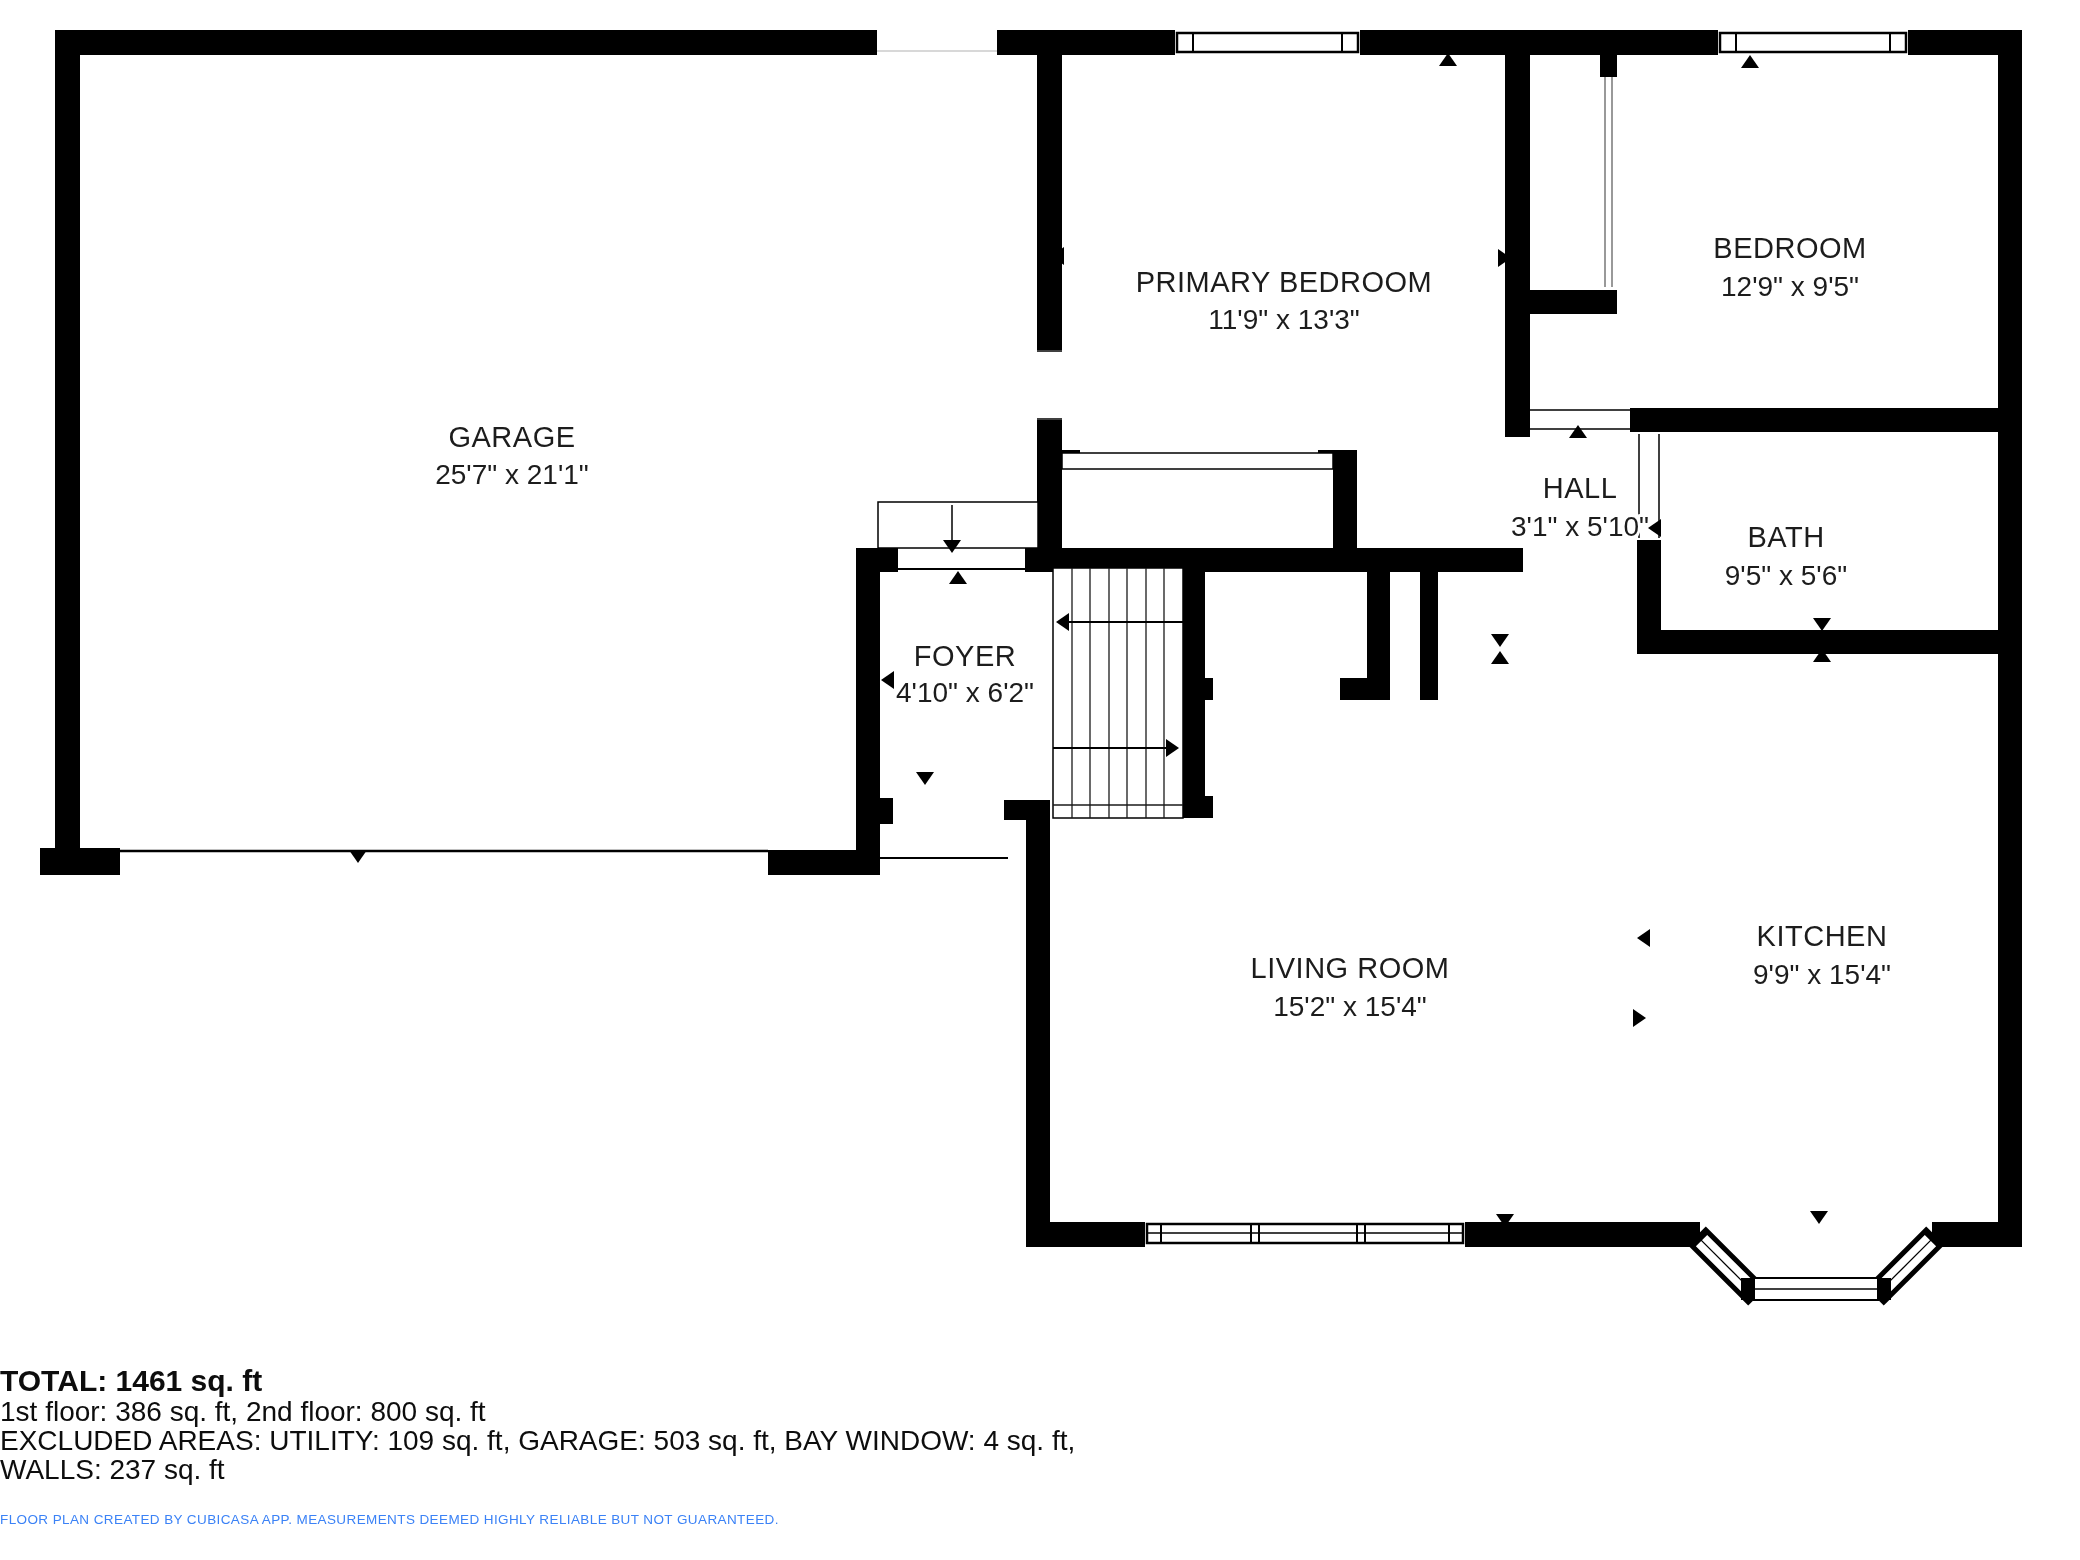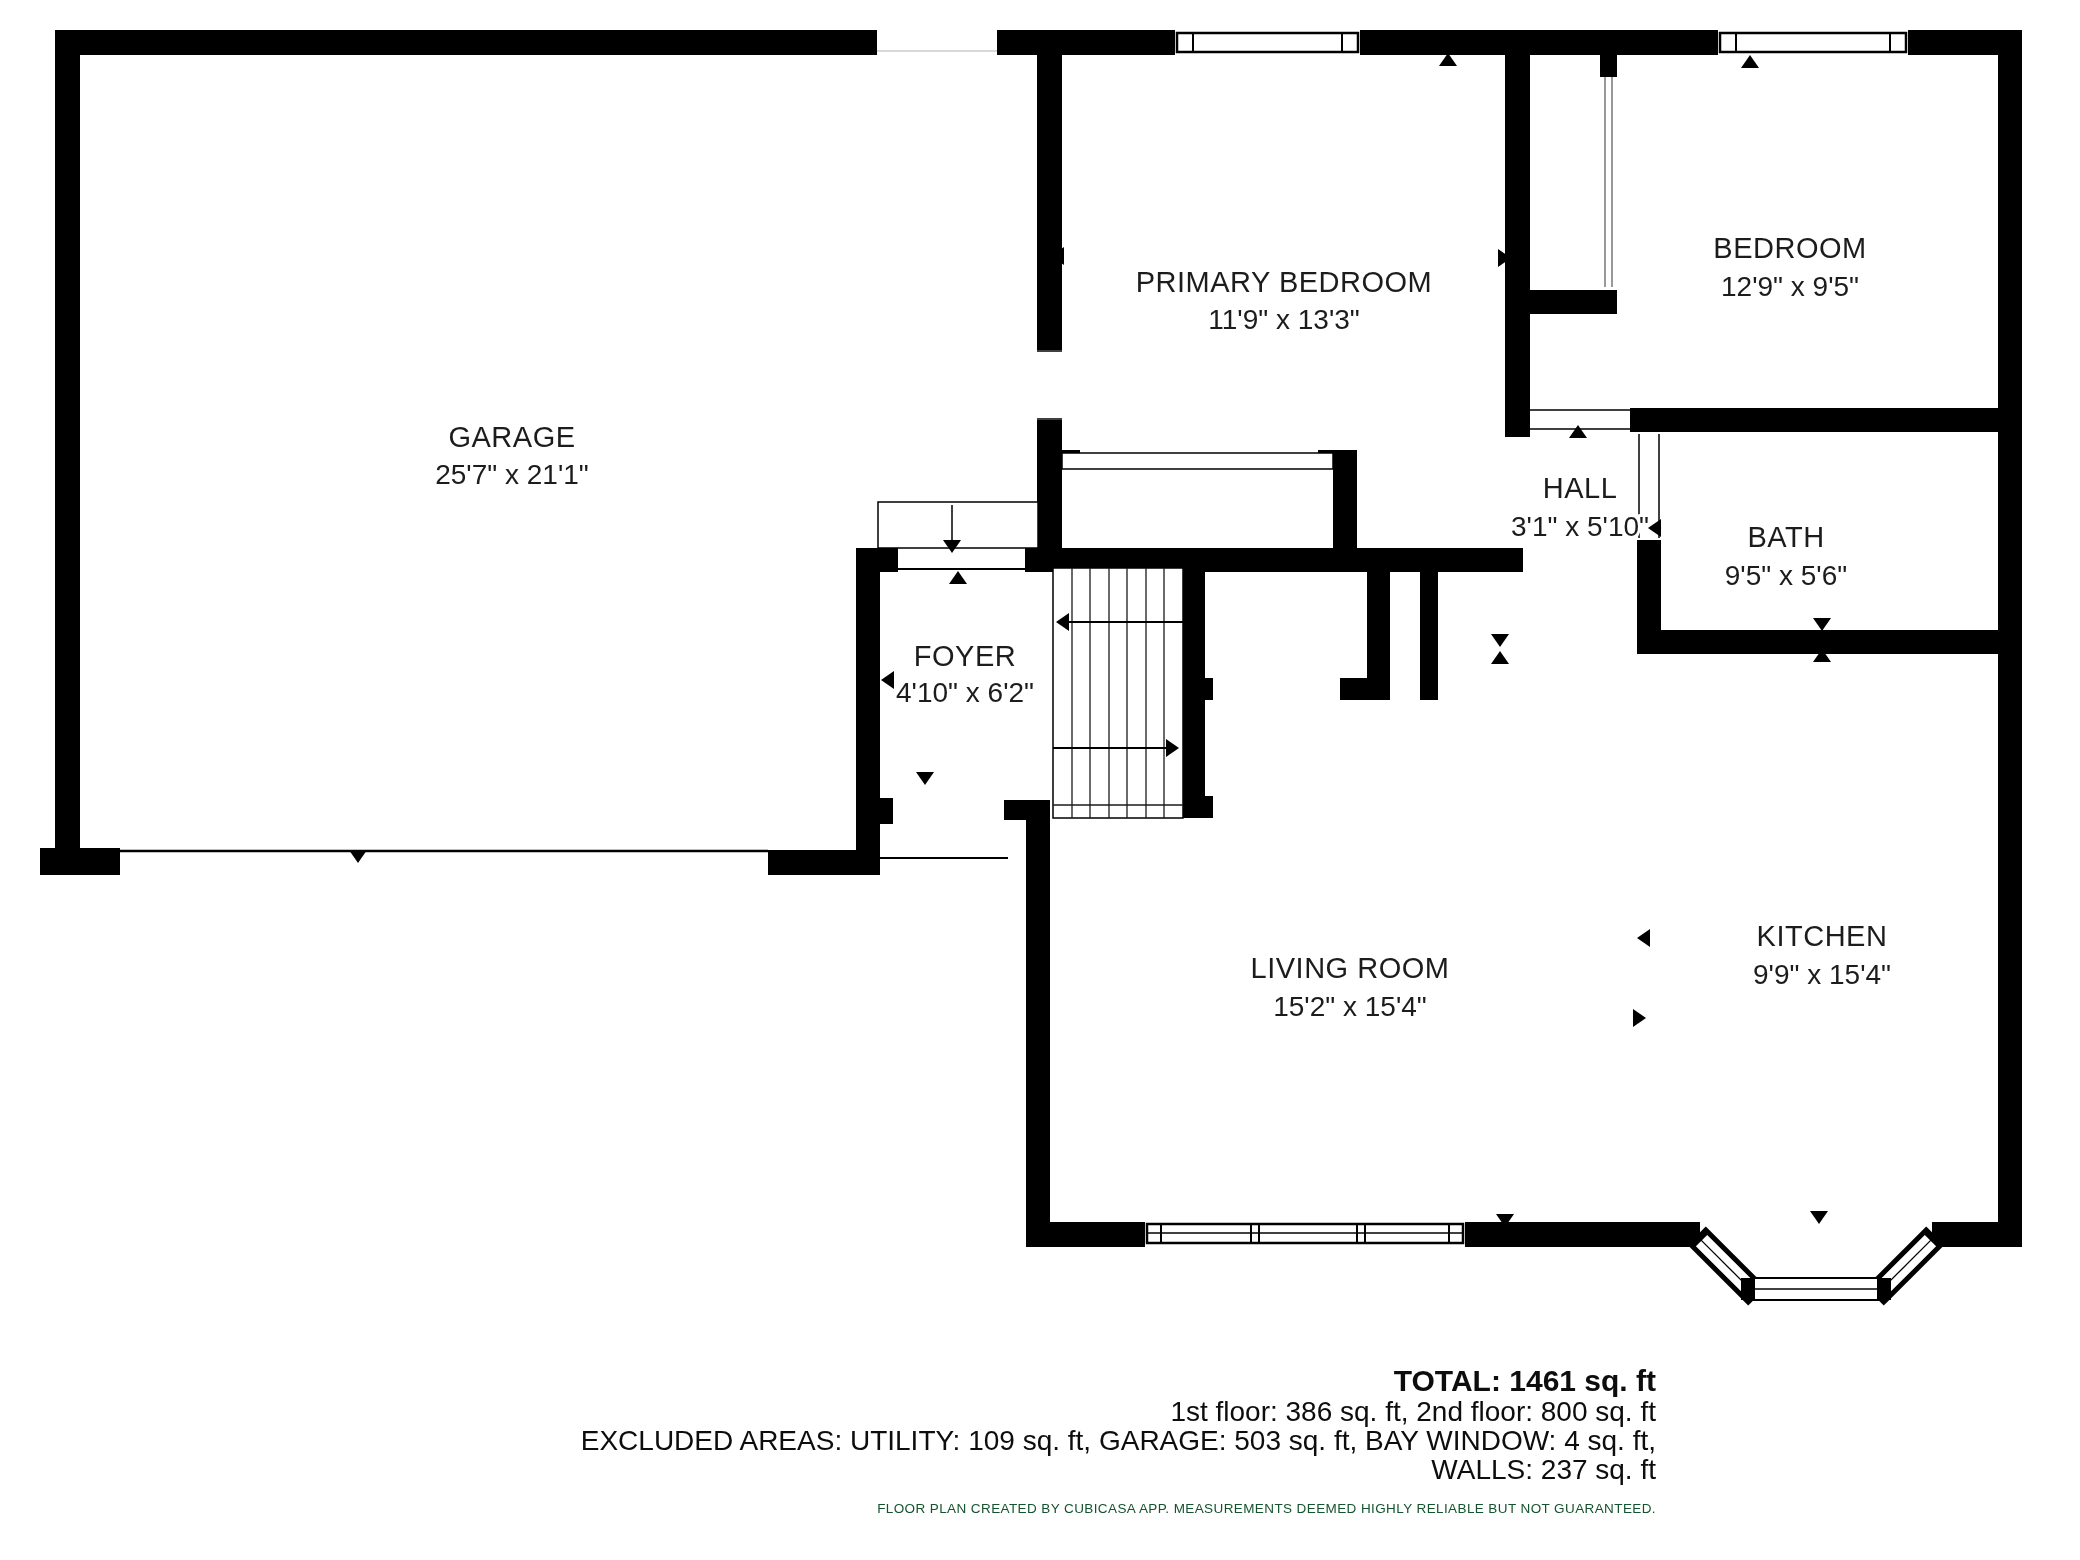--- a/index.html
+++ b/index.html
@@ -5,24 +5,24 @@
   html,body{margin:0;padding:0;background:#ffffff;}
   .canvas{position:relative;width:2080px;height:1560px;background:#ffffff;
           font-family:"Liberation Sans",sans-serif;overflow:hidden;}
   .plan-svg{position:absolute;left:0;top:0;}
   .plan-svg rect.wall{fill:#000000;shape-rendering:crispEdges;}
   .plan-svg text{font-family:"Liberation Sans","DejaVu Sans",sans-serif;
                  fill:#1c1c1c;text-anchor:middle;
                  paint-order:stroke;stroke:#ffffff;stroke-width:6px;stroke-linejoin:round;}
   .plan-svg text.room-name{font-size:29px;letter-spacing:0.5px;}
   .plan-svg text.room-dims{font-size:28px;}
-  .summary{position:absolute;left:0;top:1364px;width:1656px;text-align:right;color:#0d0d0d;}
+  .summary{position:absolute;left:0;top:1364px;width:1656px;text-align:left;color:#0d0d0d;}
   .summary .total{font-weight:700;font-size:30px;line-height:33px;}
   .summary .line{font-size:28px;line-height:29px;}
-  .summary .footer{margin-top:17px;font-size:13.5px;color:#14532d;letter-spacing:0.4px;}
+  .summary .footer{margin-top:28px;font-size:13.5px;color:#3b82f6;letter-spacing:0.4px;}
 </style>
 </head>
 <body>
 
 <div class="canvas">
 
 <svg class="plan-svg" width="2080" height="1560" viewBox="0 0 2080 1560">
   <defs>
     <polygon id="tri" points="-9,-6 9,-6 0,7"></polygon>
   </defs>

